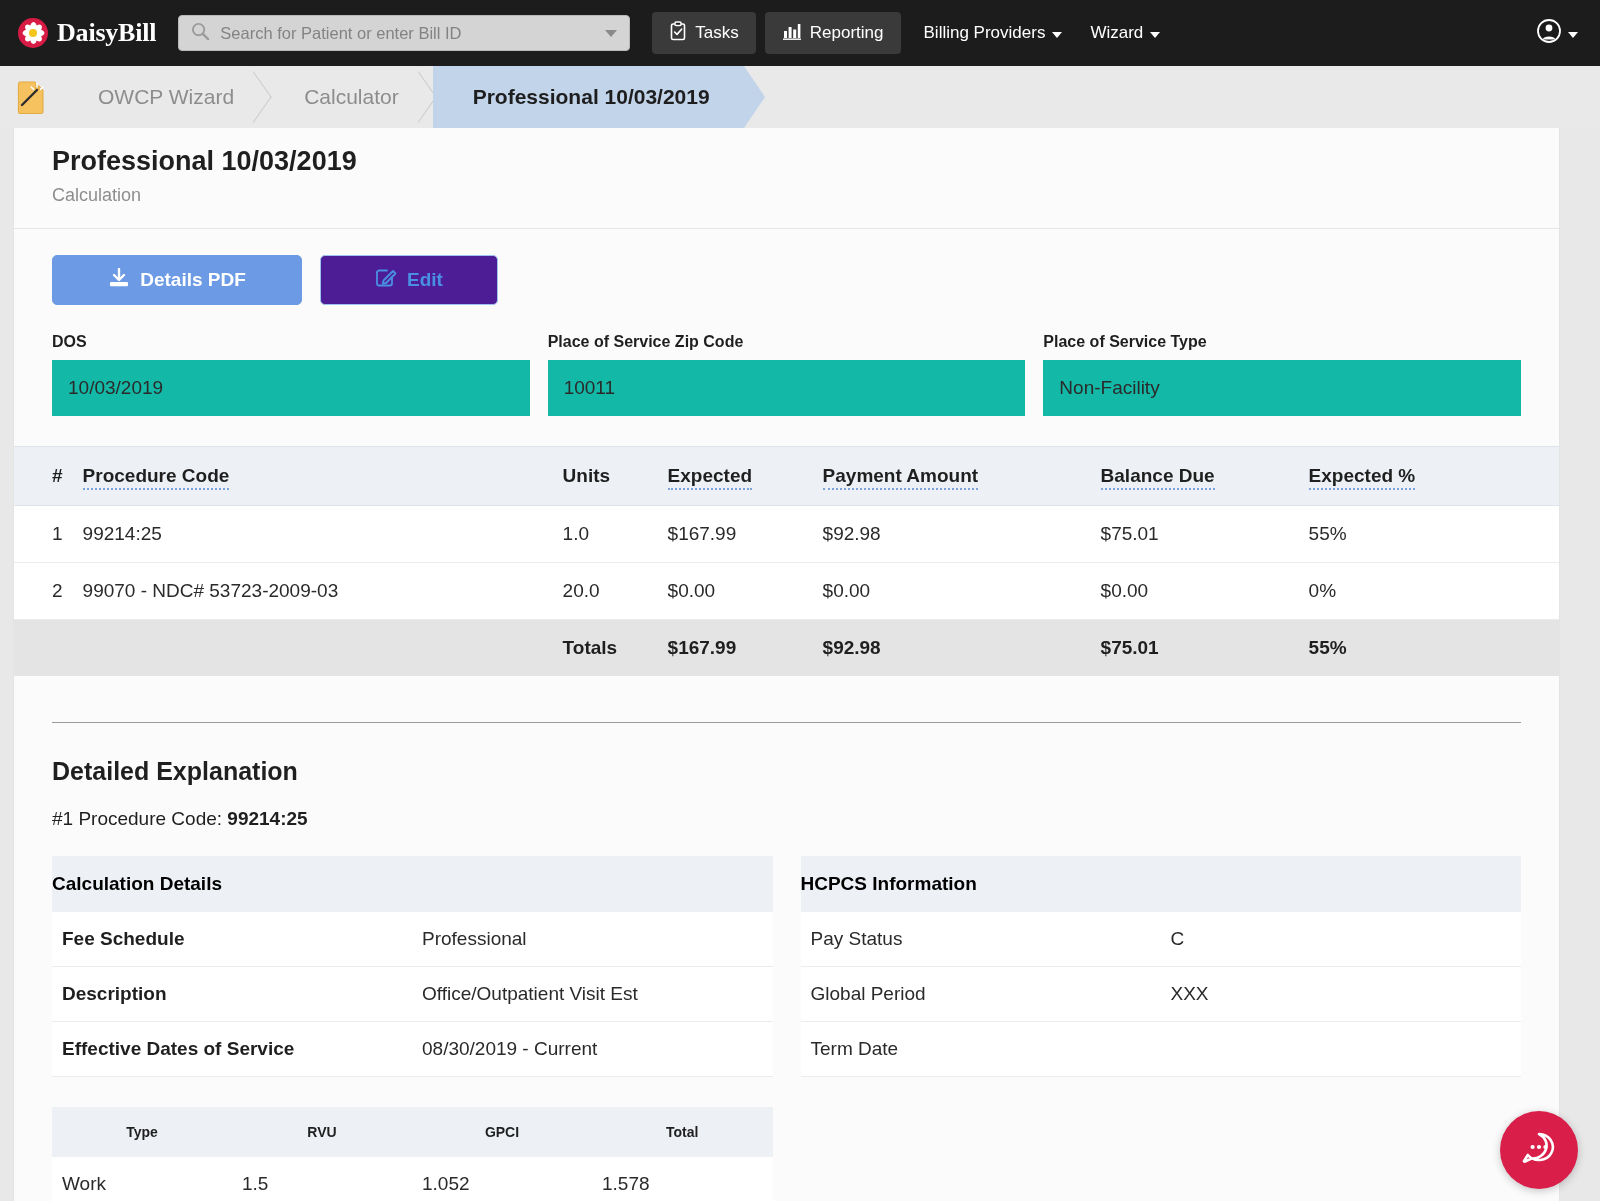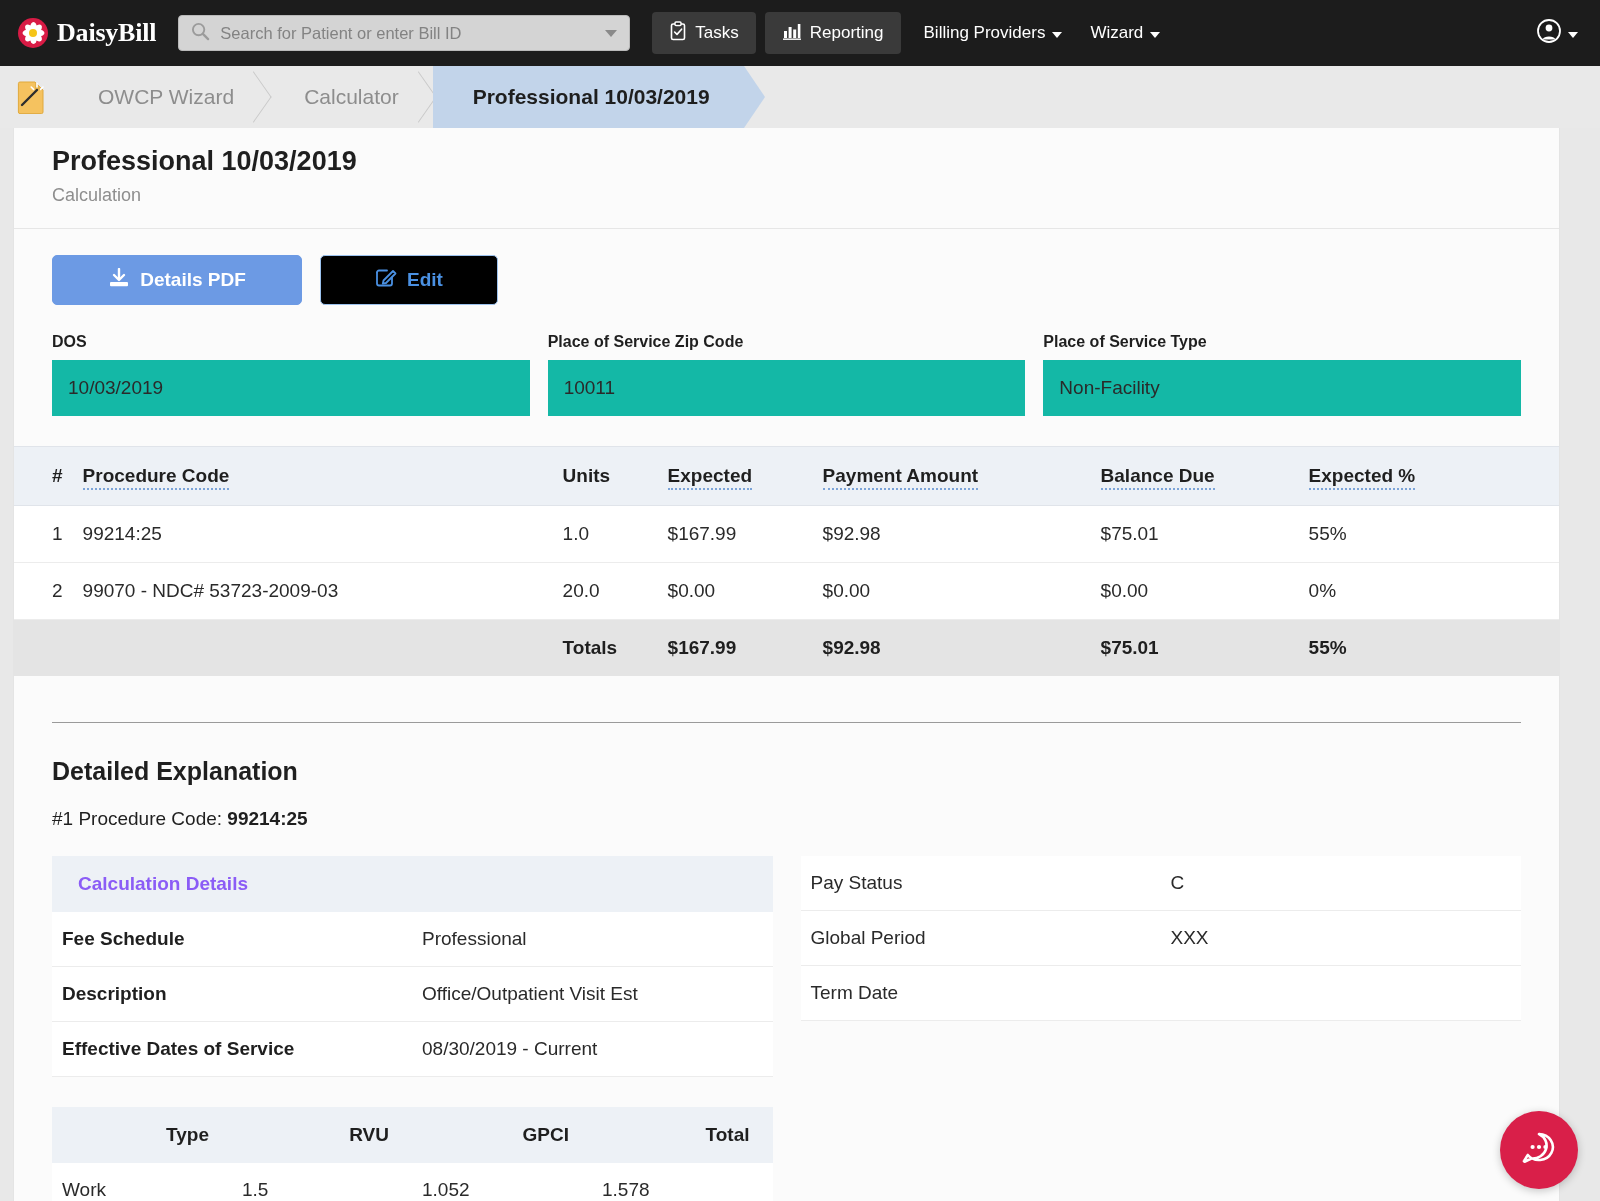--- a/index.html
+++ b/index.html
@@ -206,21 +206,21 @@
     white-space: nowrap;
   }
   .btn-primary {
     background: #6c9ae4; color: #fff;
     border: 1px solid #6c9ae4;
     padding: 0 28px;
     font-weight: bold;
     min-width: 250px;
   }
   .btn-outline {
-    background: #000000; color: #4a90e2;
+    background: #4c1d95; color: #4a90e2;
     border: 1px solid #9cc2ee;
     padding: 0 16px;
     font-weight: bold;
     min-width: 178px;
   }
 
   .fields-row {
     display: flex; gap: 18px;
     padding-bottom: 30px;
   }
@@ -287,22 +287,22 @@
   .detail-title { font-size: 25px; font-weight: bold; color: #1f1f1f; margin-bottom: 22px; }
   .detail-sub { font-size: 19px; color: #1f1f1f; margin-bottom: 26px; }
   .detail-sub b { font-weight: bold; }
 
   .cols { display: flex; gap: 28px; }
   .col { flex: 1; min-width: 0; }
 
   .panel { width: 100%; margin-bottom: 30px; }
   .panel-head {
     background: #edf1f6;
-    font-size: 19px; font-weight: bold; color: #8b5cf6;
-    padding: 17px 10px 17px 26px;
+    font-size: 19px; font-weight: bold; color: #000000;
+    padding: 17px 10px 17px 0;
   }
   .kv-table { width: 100%; font-size: 19px; }
   .kv-table td {
     padding: 16px 10px;
     border-bottom: 1px solid #ececec;
     background: #fff;
     color: #2a2a2a;
     vertical-align: top;
   }
   .kv-table td.k { font-weight: bold; color: #1f1f1f; width: 360px; }
@@ -311,23 +311,23 @@
     background: #fff;
     padding: 16px 10px;
     font-size: 19px;
     color: #2a2a2a;
     border-bottom: 1px solid #ececec;
   }
 
   .rvu-table { width: 100%; font-size: 19px; margin-top: 18px; }
   .rvu-table th {
     background: #edf1f6;
-    text-align: right;
+    text-align: center;
     font-weight: bold;
-    font-size: 19px;
+    font-size: 14px;
     color: #1f1f1f;
     padding: 17px 23px;
   }
   .rvu-table td {
     padding: 16px 10px;
     border-bottom: 1px solid #ececec;
     background: #fff;
     color: #2a2a2a;
   }
   .rvu-c1 { width: 180px; }
@@ -591,20 +591,21 @@
               <td>1.578</td>
             </tr>
 
           </tbody>
         </table>
       </div>
 
       <div class="col">
 
         <div class="panel">
+          <div class="panel-head">HCPCS Information</div>
           <table class="kv-table">
             <tbody>
               <tr>
                 <td class="k-normal">Pay Status</td>
                 <td>C</td>
               </tr>
               <tr>
                 <td class="k-normal">Global Period</td>
                 <td>XXX</td>
               </tr>

